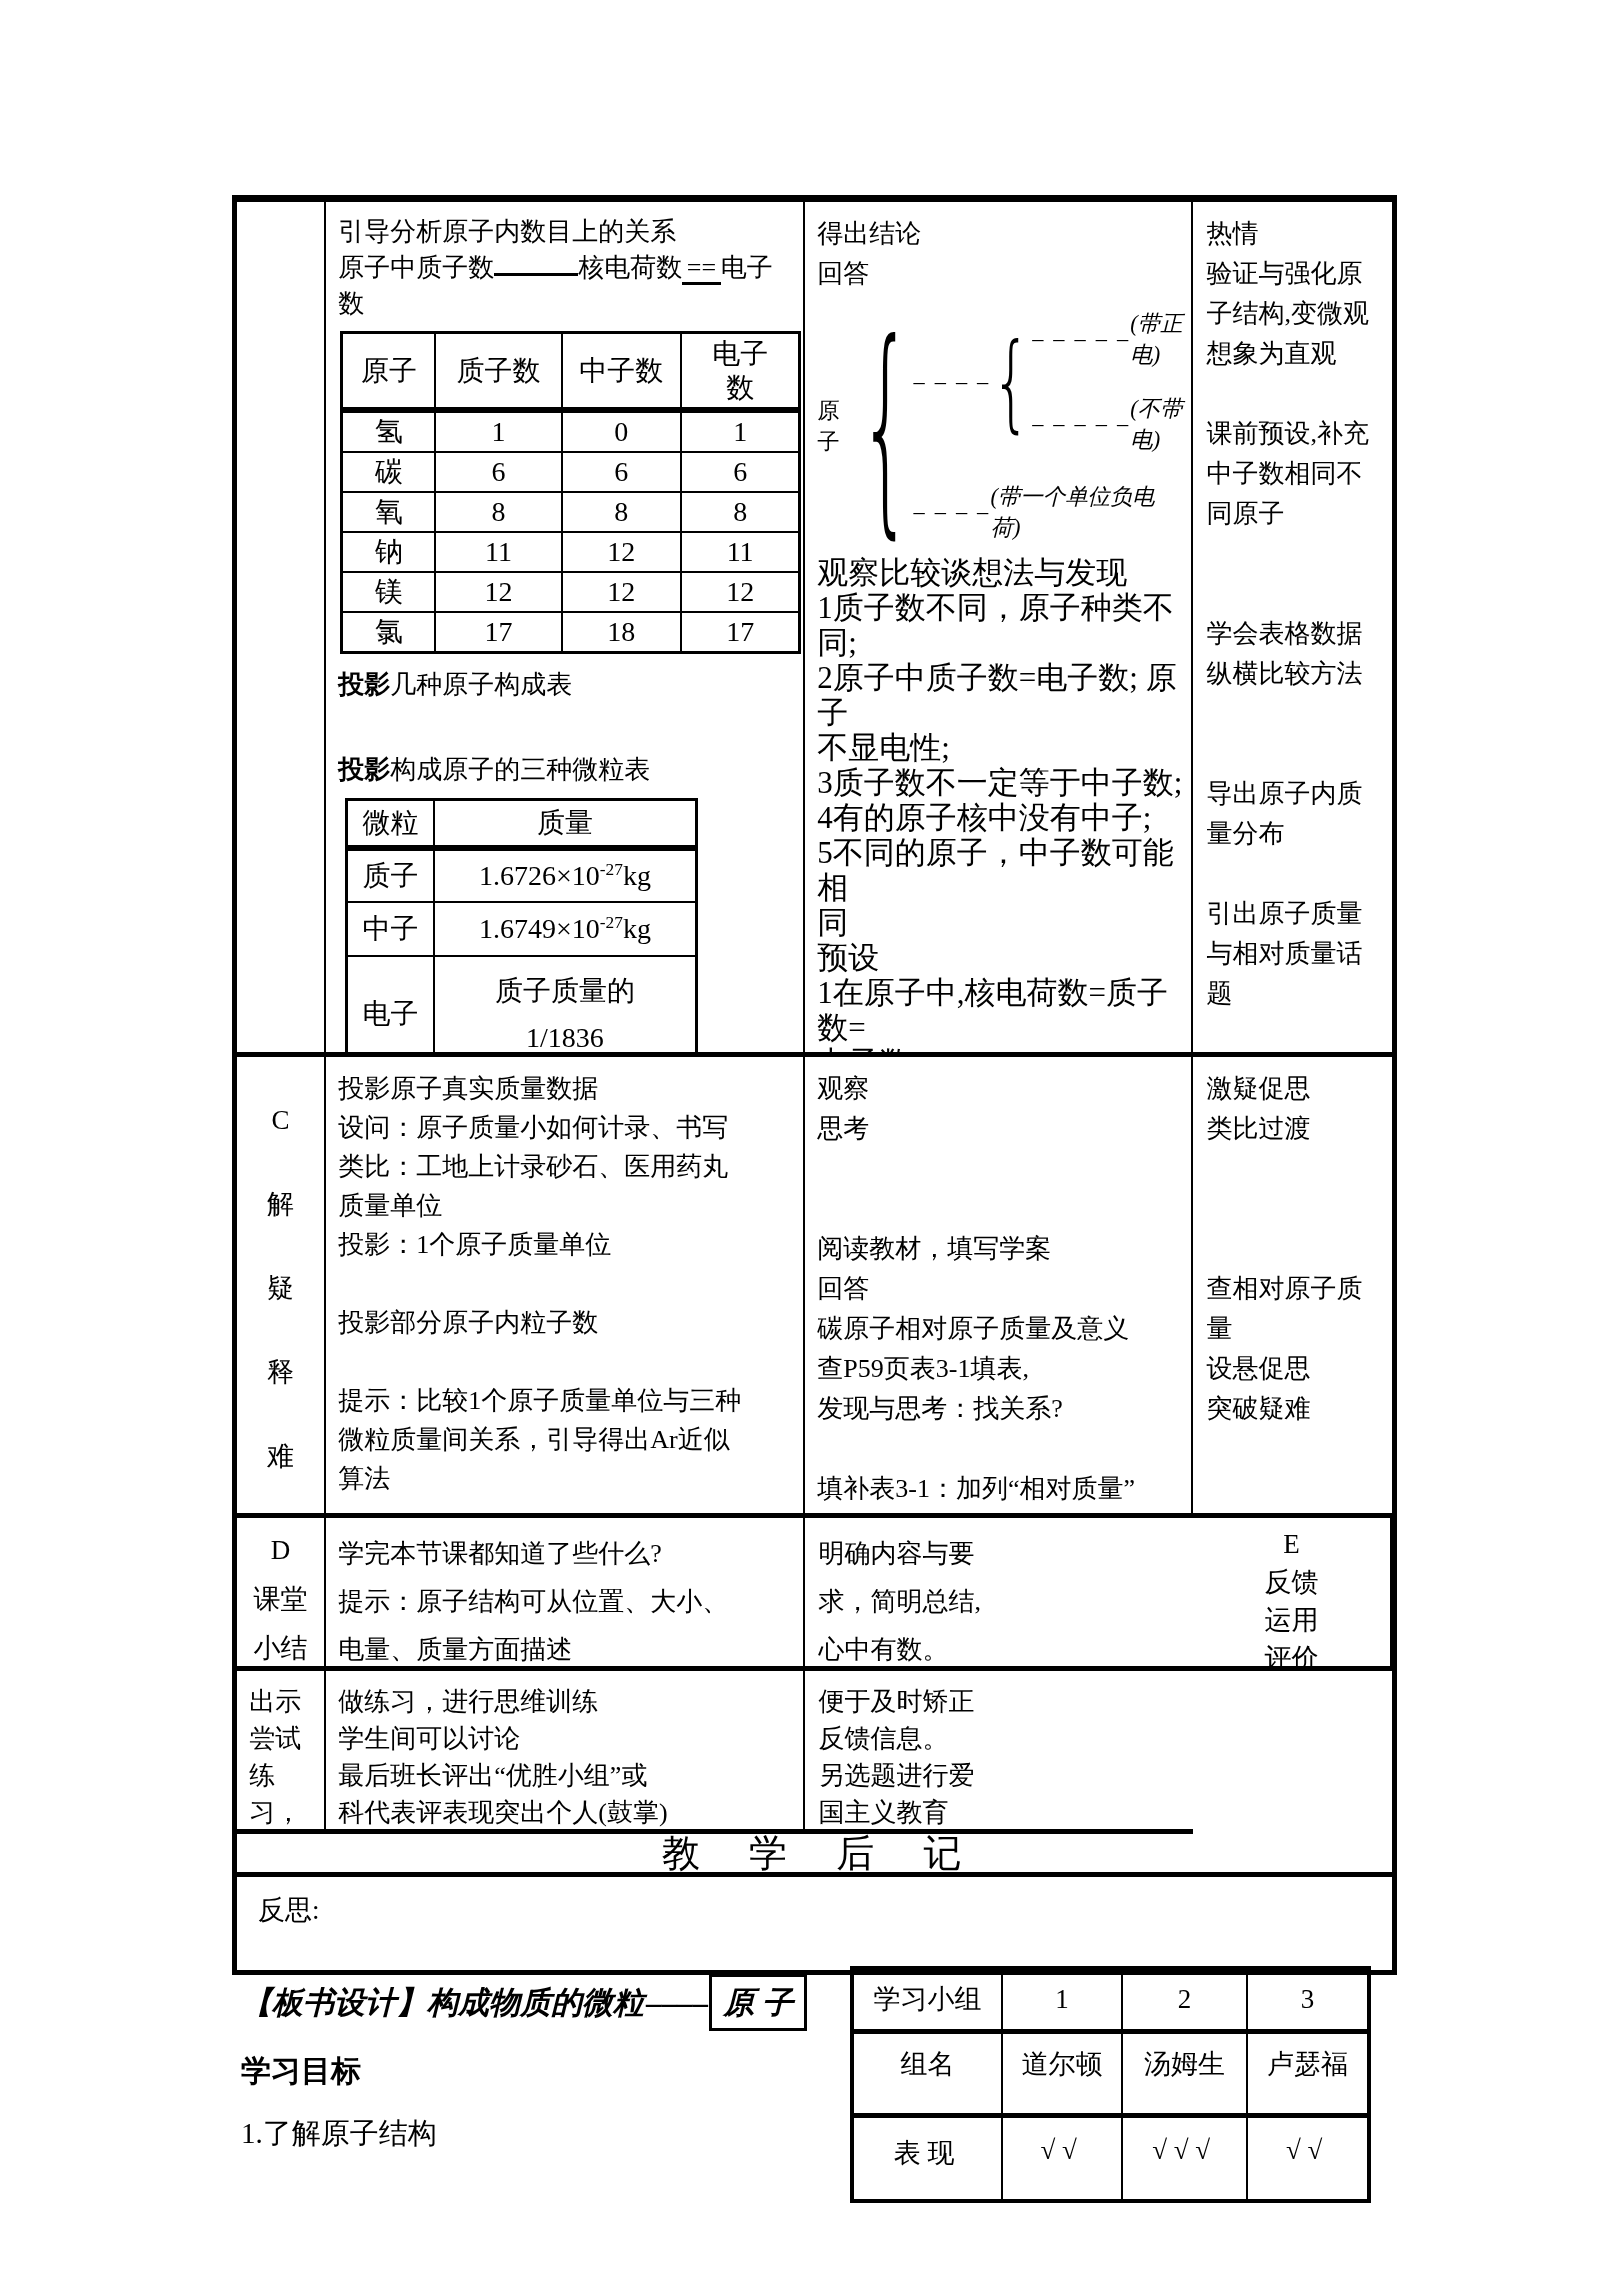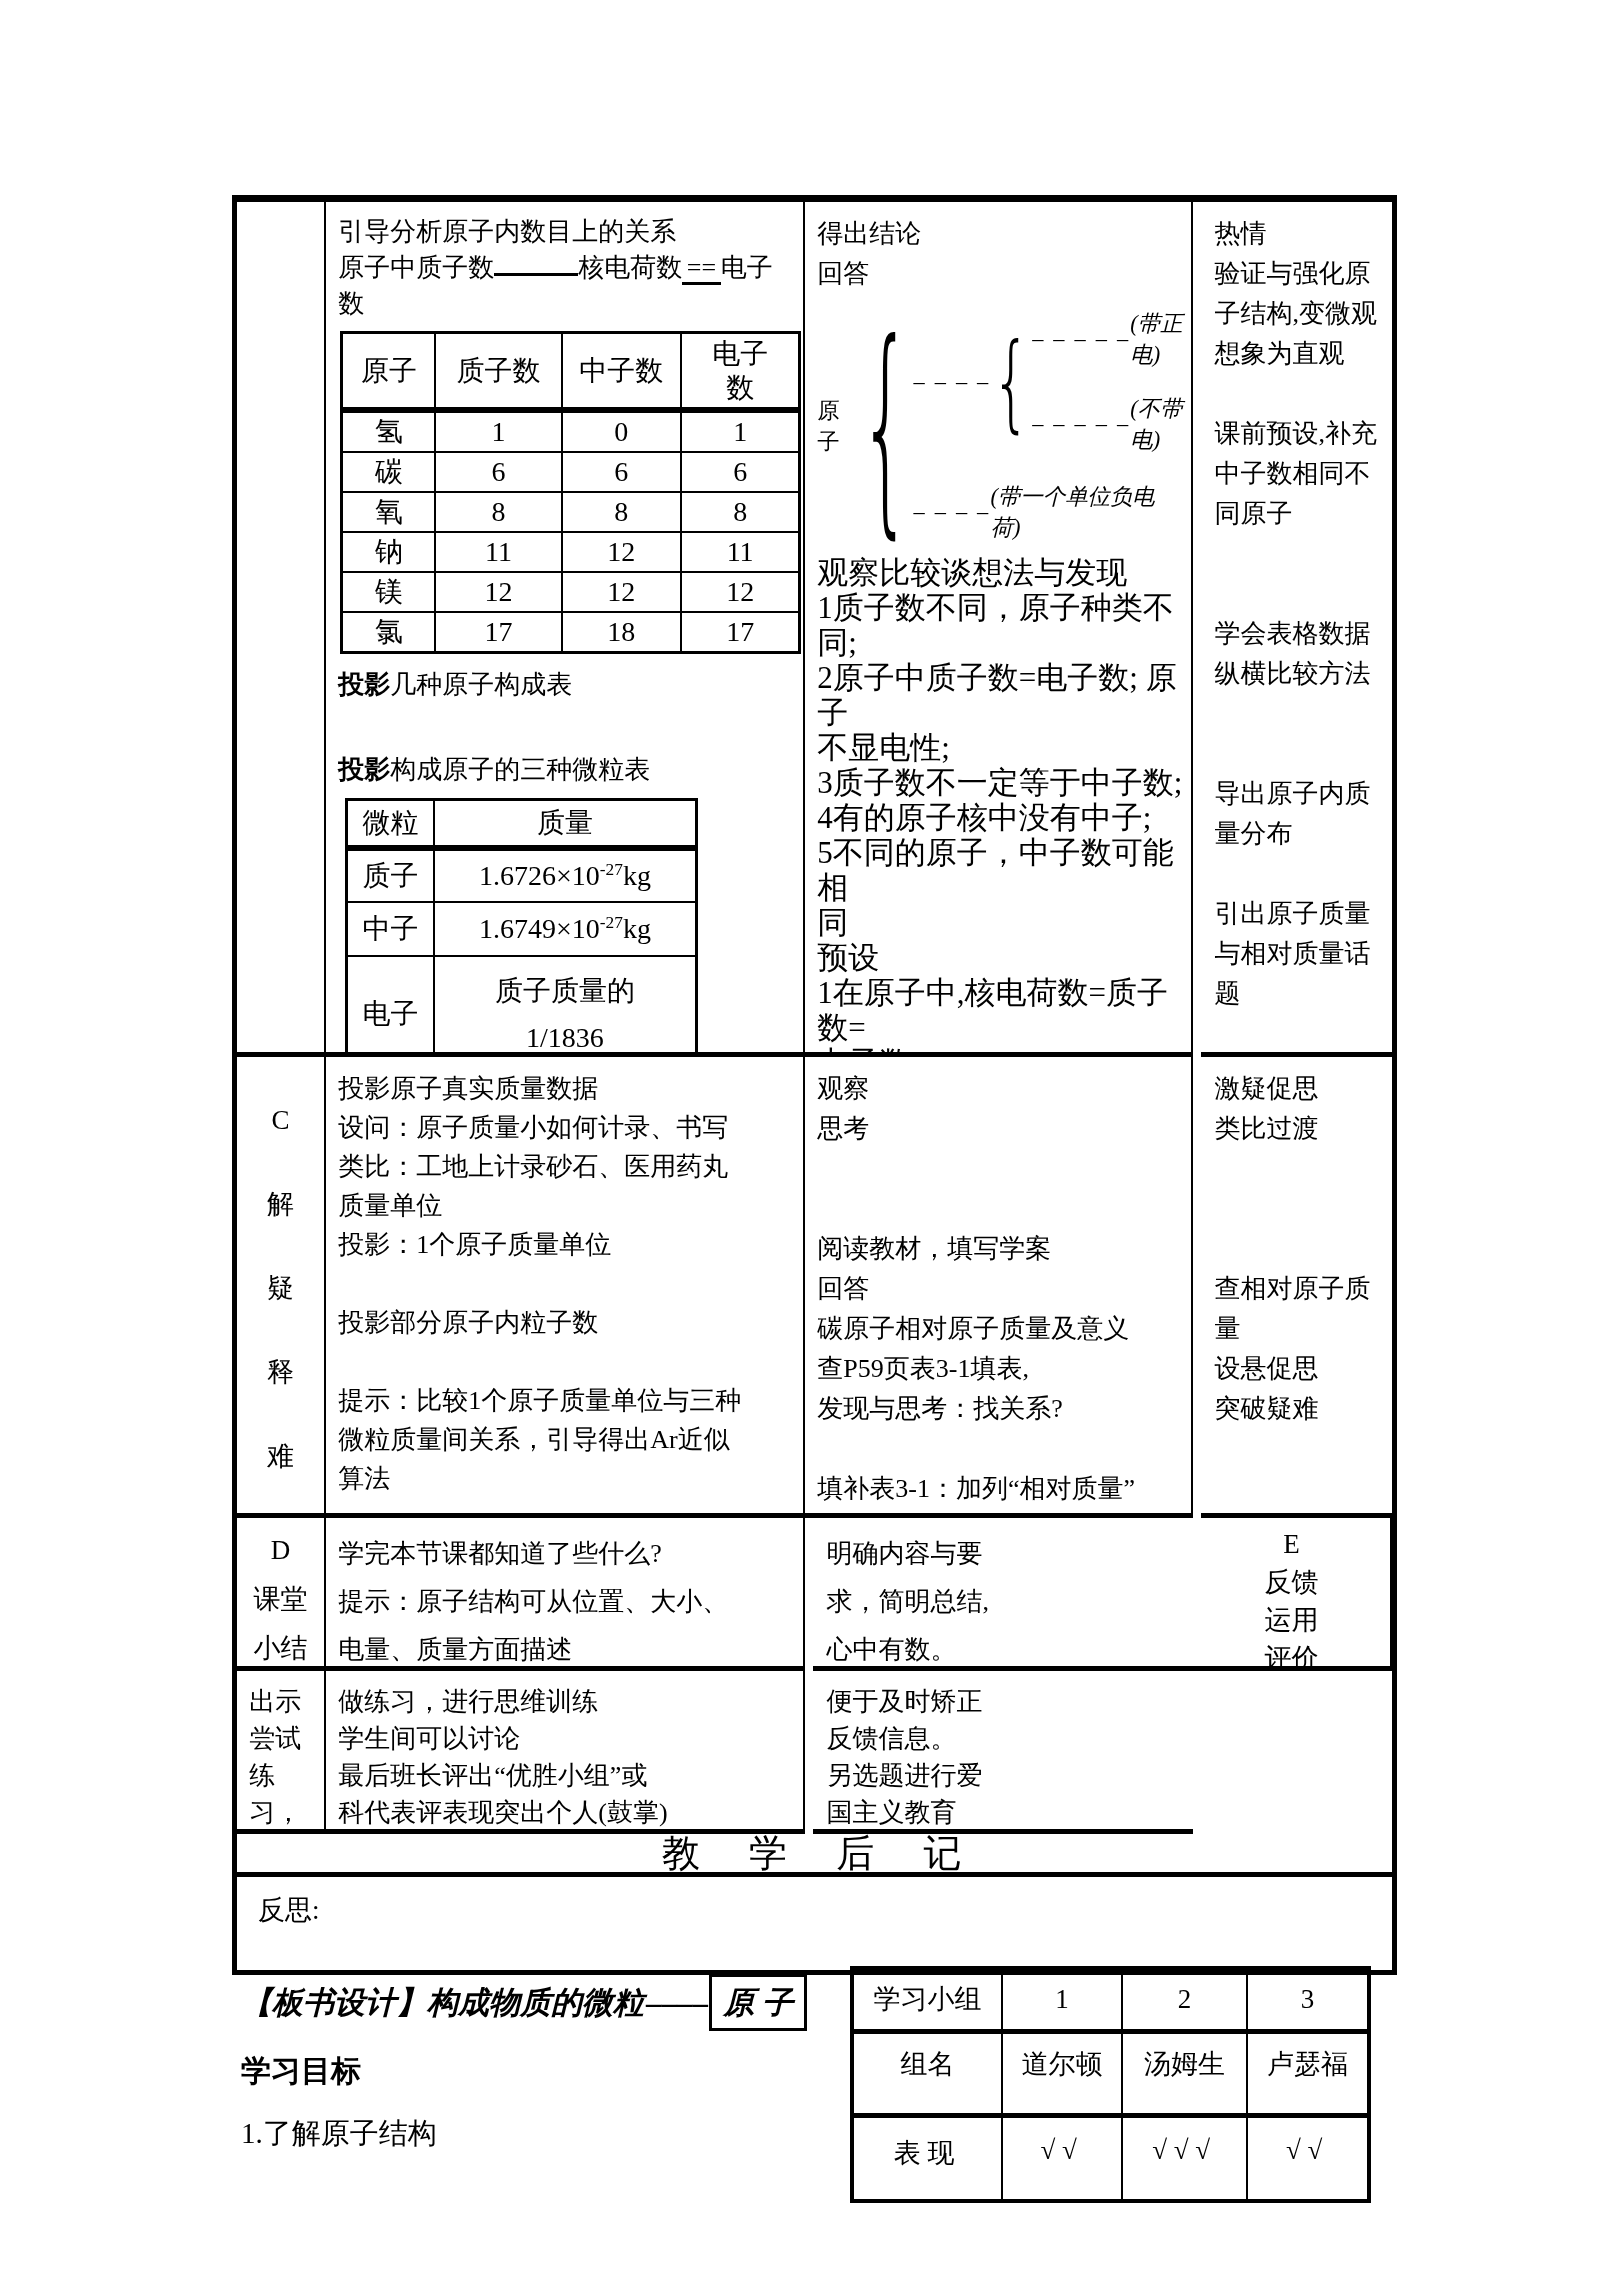--- a/index.html
+++ b/index.html
@@ -25,21 +25,21 @@
   .c.nob { border-bottom:none; }
   .span-all { grid-column:1 / -1; border-right:none; }
 
   .labelcell { text-align:center; font-size:27px; }
   .lab-c { line-height:84px; padding-top:21px; }
   .lab-d { line-height:49px;  padding-top:7.9px; }
   .lab-e { line-height:38px;  padding-top:6.7px; }
 
   .tcell { padding:12.3px 9px 0 12.3px; }
   .scell { padding:12.3px 6.7px 0 12.3px; }
-  .icell { padding:12.3px 4.5px 0 13.5px;margin-left:8px; }
+  .icell { padding:12.3px 4.5px 0 13.5px; }
 
   .lh63 { line-height:35px; font-size:31px; }
   .lh66 { line-height:37px; }
   .lh70 { line-height:39px; }
   .lh72 { line-height:40px; }
   .lh76 { line-height:40px; }
   .lh86 { line-height:48px; }
 
   .line { line-height:36px; }
   .blank { display:inline-block; width:84px; height:25px; border-bottom:3.4px solid #000; }

